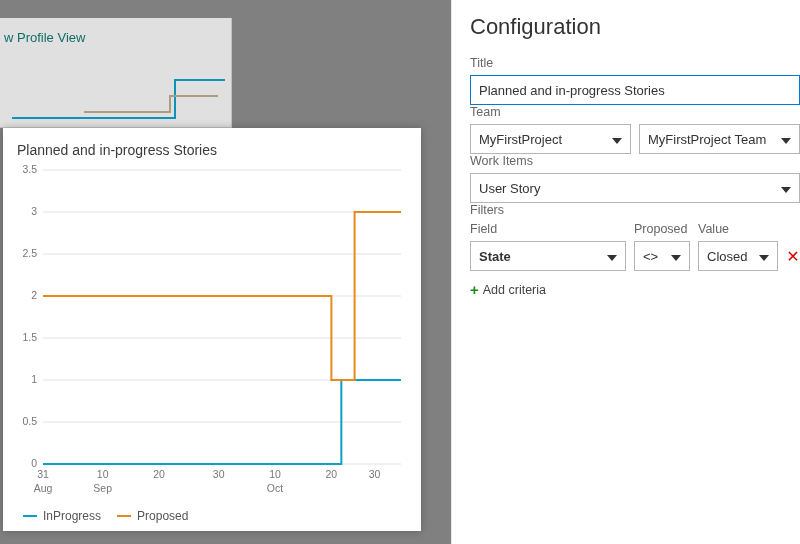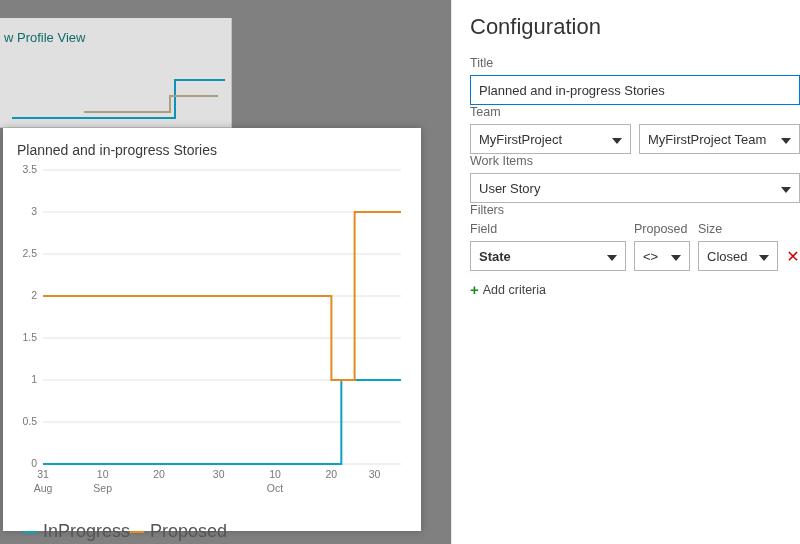--- a/index.html
+++ b/index.html
@@ -22,21 +22,21 @@
     background: rgba(0,0,0,0.07);
   }
 
   .chart-card {
     position: absolute; left: 3px; top: 128px; width: 418px; height: 403px;
     background: #fff; box-shadow: 0 0 8px rgba(0,0,0,0.25);
     padding: 14px 10px 8px 10px;
   }
   .chart-title { font-size: 14px; color: #3b3b3b; margin: 0 0 4px 4px; }
 
-  .legend { display: flex; gap: 0; margin-top: 18px; margin-left: 10px; font-size: 18px; color: #555; }
+  .legend { display: flex; gap: 16px; margin-top: 6px; margin-left: 10px; font-size: 12px; color: #555; }
   .legend-item { display: flex; align-items: center; gap: 6px; }
   .legend-swatch { width: 14px; height: 2px; display: inline-block; }
 
   
   .config-panel {
     position: absolute; left: 451px; top: 0; right: 0; height: 544px;
     background: #fff; border-left: 1px solid #e6e6e6;
     padding: 14px 0 14px 18px;
   }
   .config-heading { font-size: 22px; font-weight: 400; color: #333; margin: 0 0 16px 0; }
@@ -165,21 +165,21 @@
       <span>User Story</span>
       <span class="native-caret"></span>
     </div>
   </div>
 
   <div class="field-group">
     <div class="field-label">Filters</div>
     <div class="sublabels-row">
       <div>Field</div>
       <div>Proposed</div>
-      <div>Size</div>
+      <div>Value</div>
     </div>
     <div class="filter-row">
       <div class="select-shell">
         <span>State</span>
         <span class="native-caret"></span>
       </div>
       <div class="select-shell">
         <span>&lt;&gt;</span>
         <span class="native-caret"></span>
       </div>

